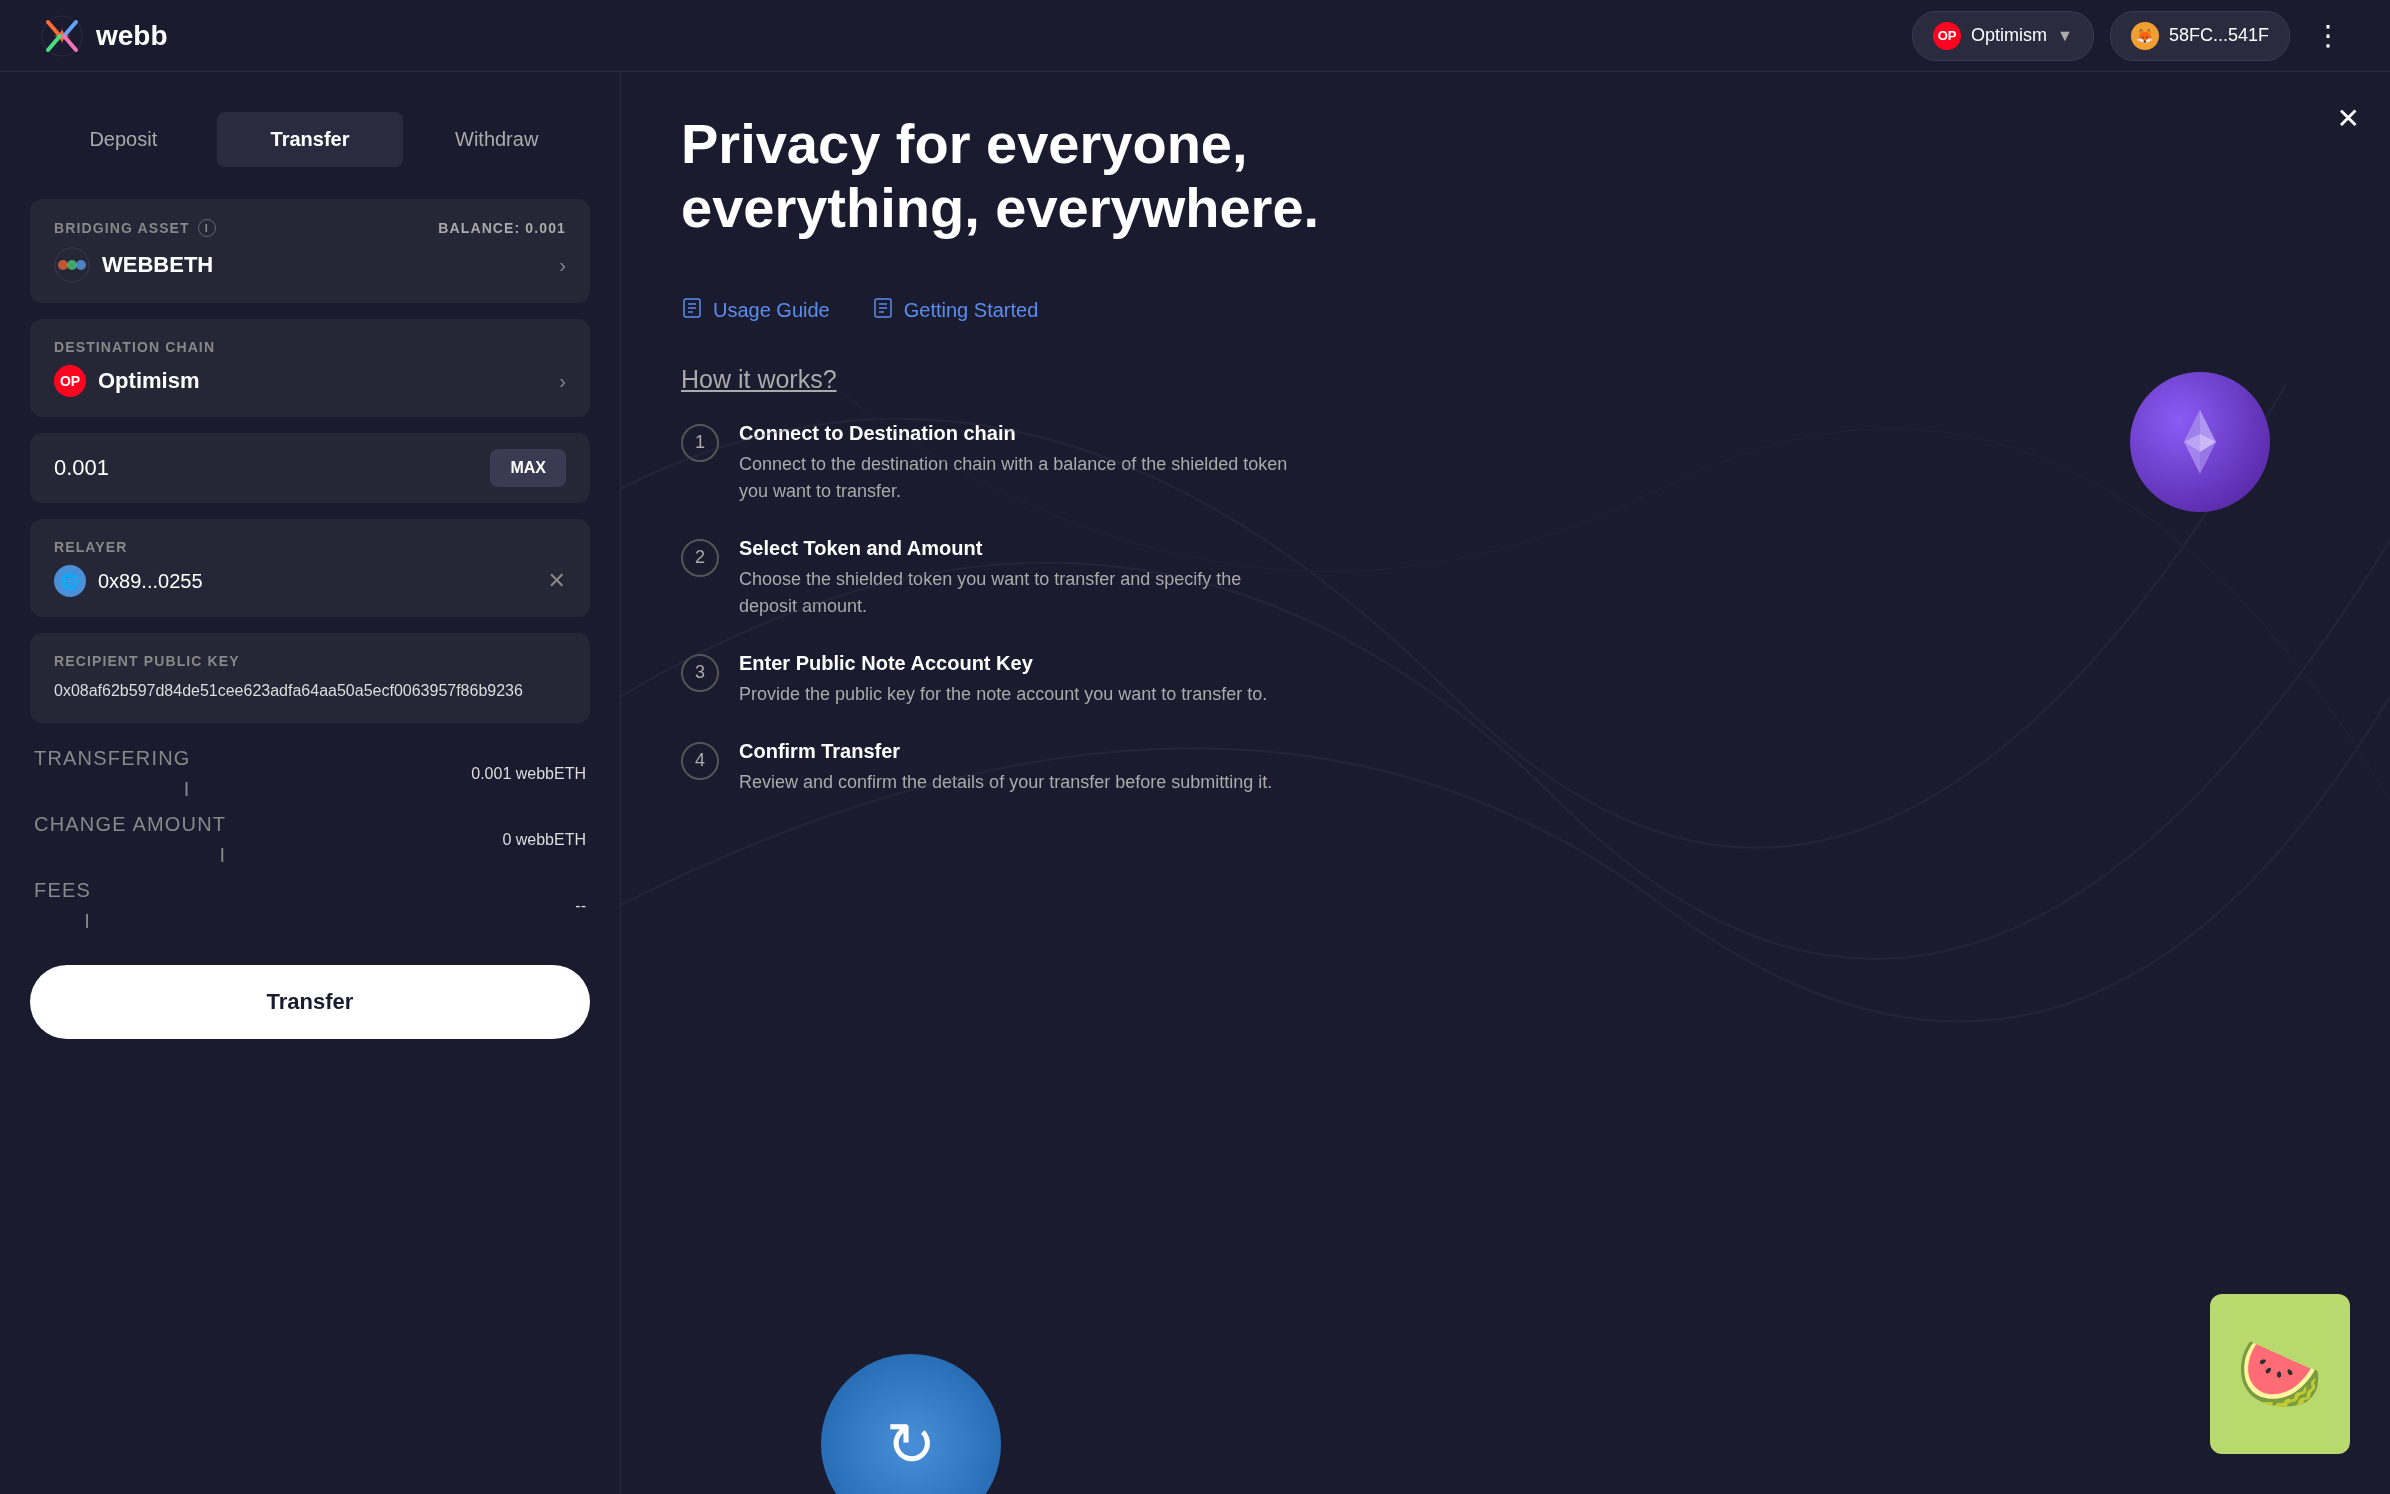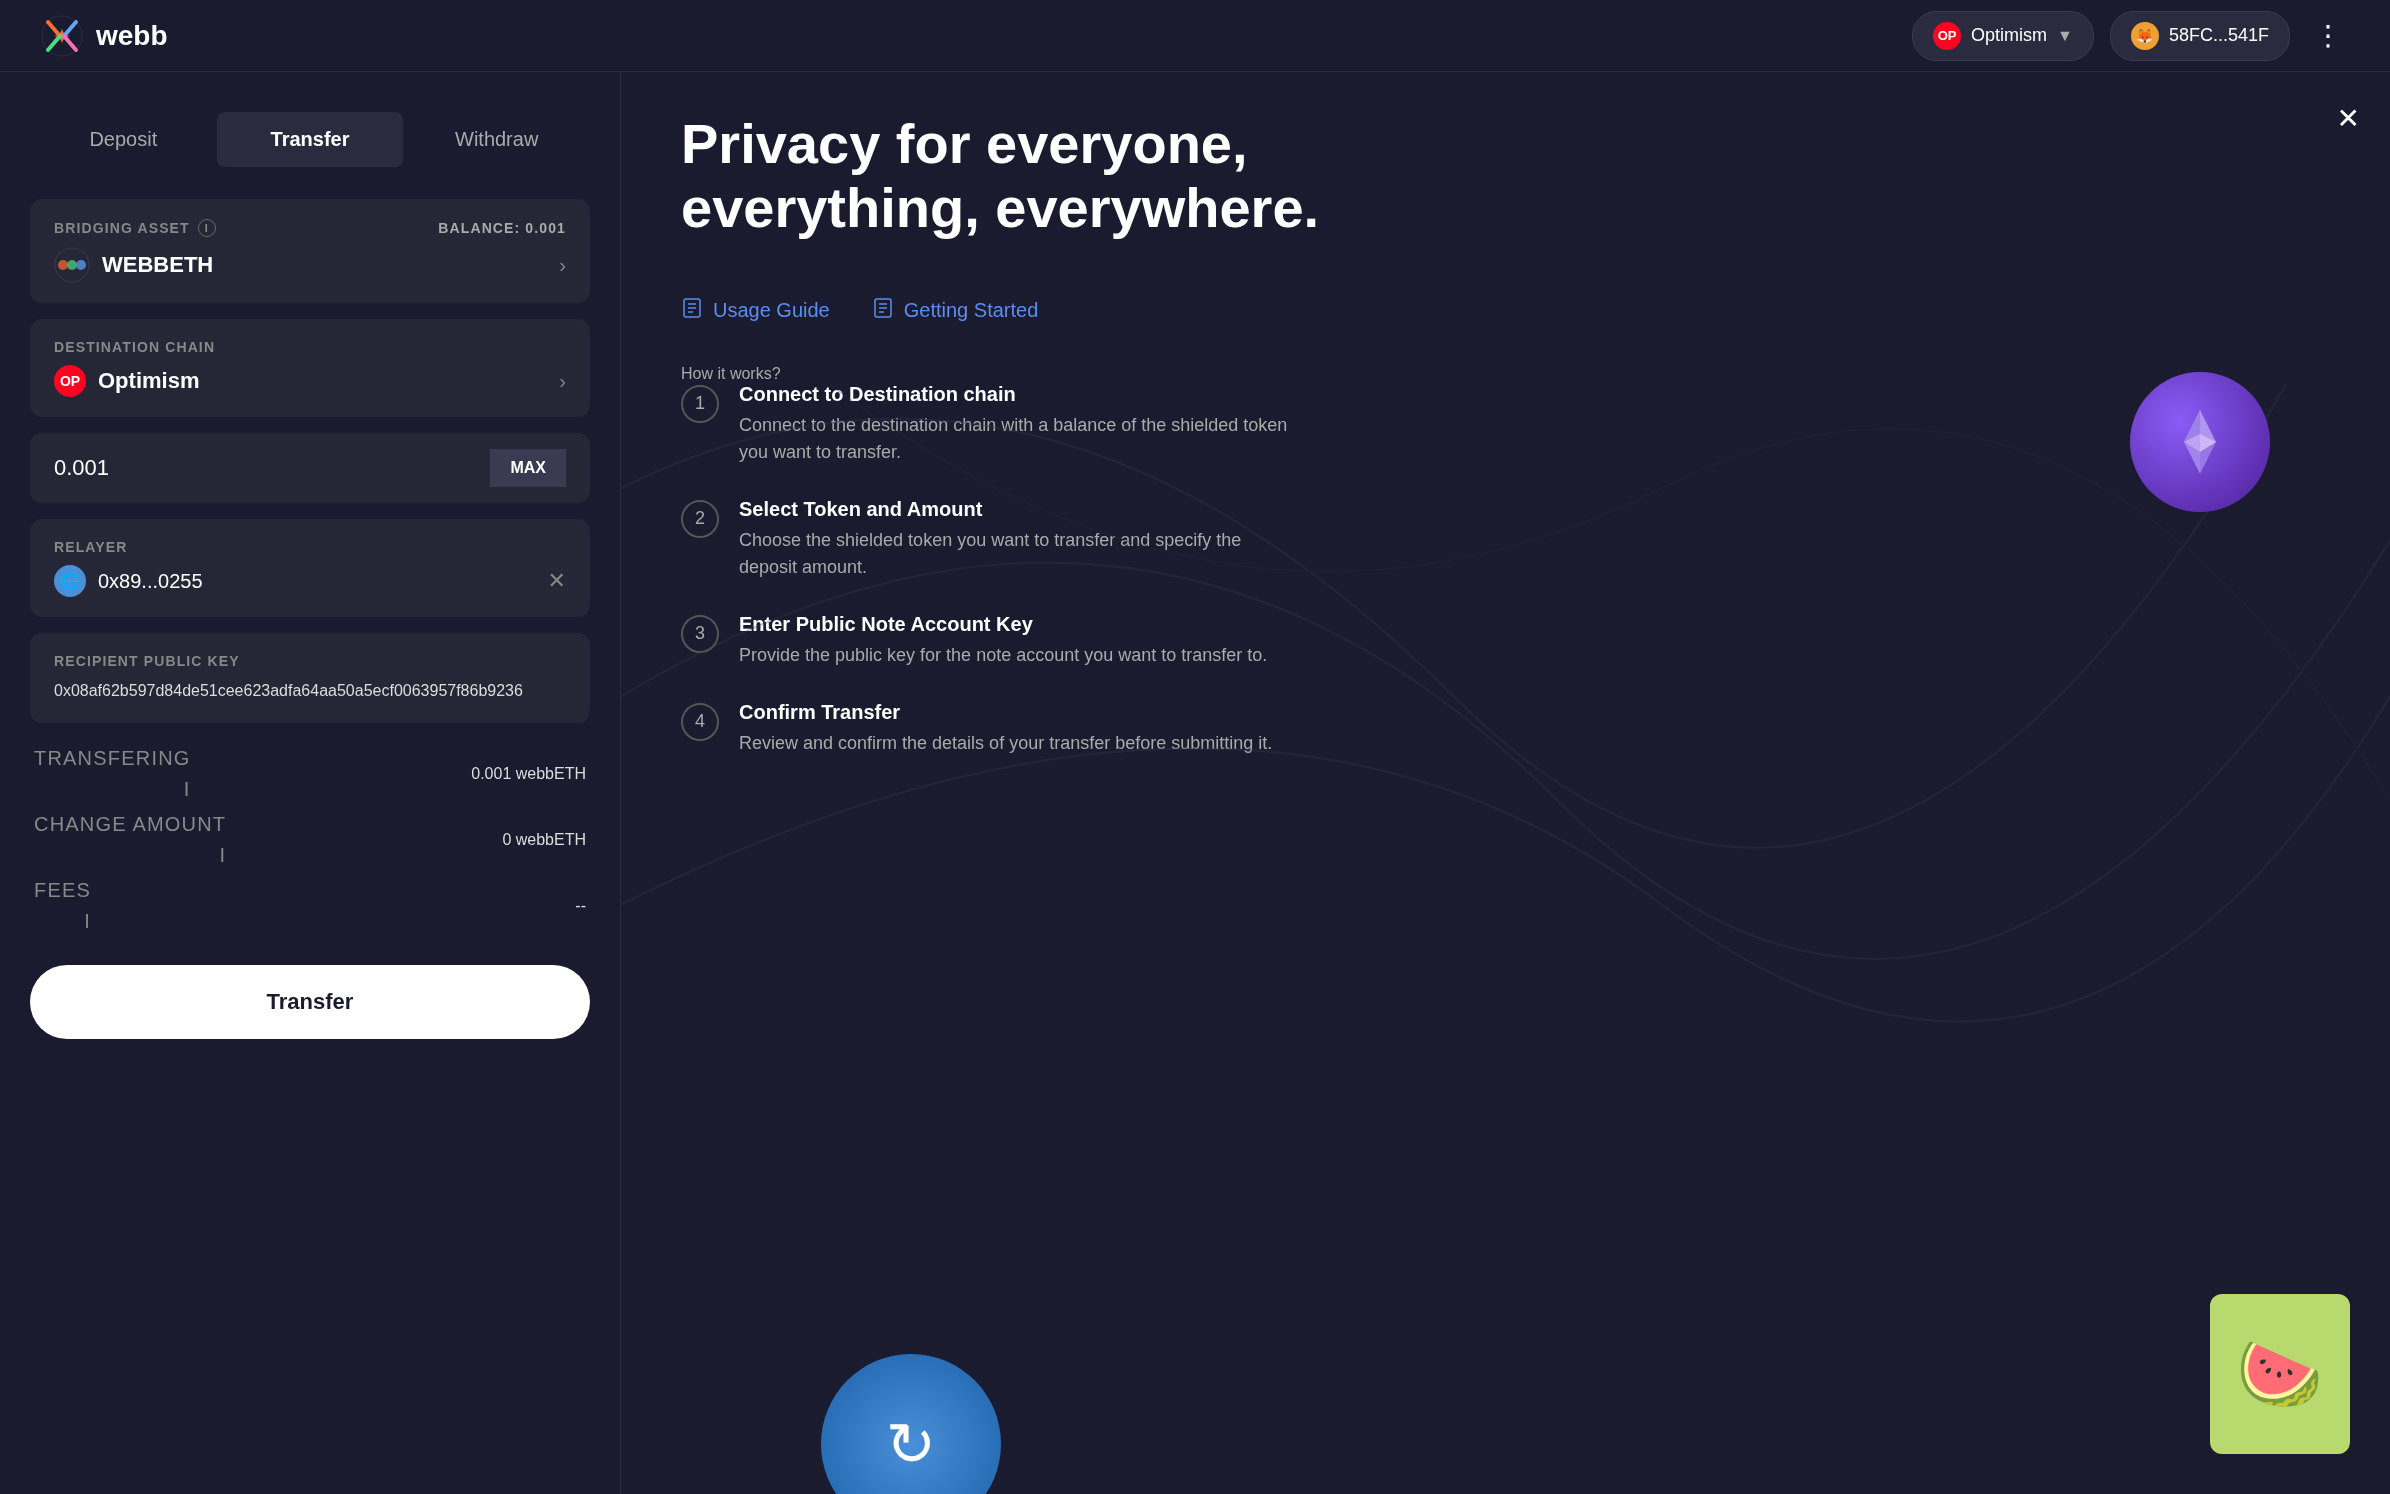--- a/index.html
+++ b/index.html
@@ -242,21 +242,21 @@
       outline: none;
       flex: 1;
     }
     .max-btn {
       background: #3a3b52;
       border: none;
       color: #fff;
       font-size: 16px;
       font-weight: 600;
       padding: 10px 20px;
-      border-radius: 0;
+      border-radius: 8px;
       cursor: pointer;
     }
 
     
     .relayer-row {
       display: flex;
       align-items: center;
       justify-content: space-between;
     }
     .relayer-info {
@@ -377,22 +377,24 @@
       color: #5b8dee;
       font-size: 20px;
       cursor: pointer;
       text-decoration: none;
     }
     .guide-link-icon {
       font-size: 22px;
     }
 
     .how-it-works-label {
-      font-size: 16px;
+      font-size: 25px;
       color: #aaa;
+      margin-bottom: 28px;
+      text-decoration: underline;
     }
 
     .steps {
       display: flex;
       flex-direction: column;
       gap: 32px;
     }
     .step {
       display: flex;
       gap: 20px;

